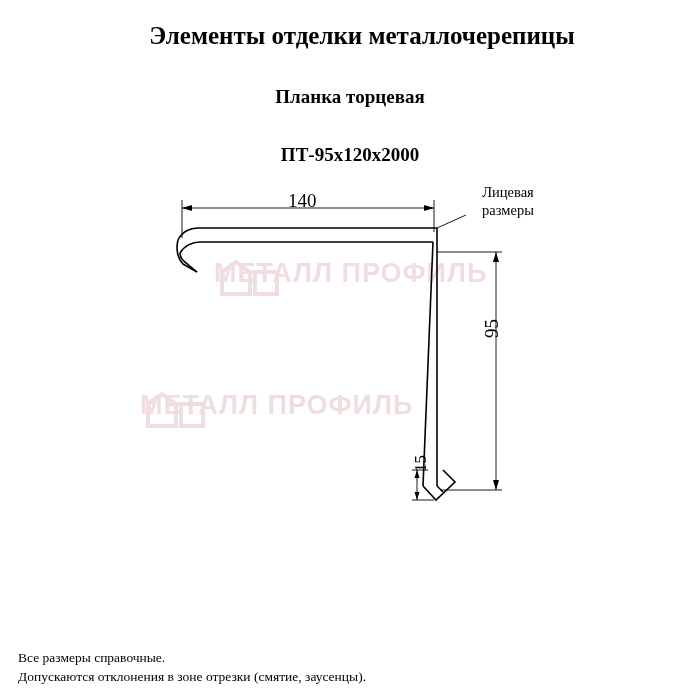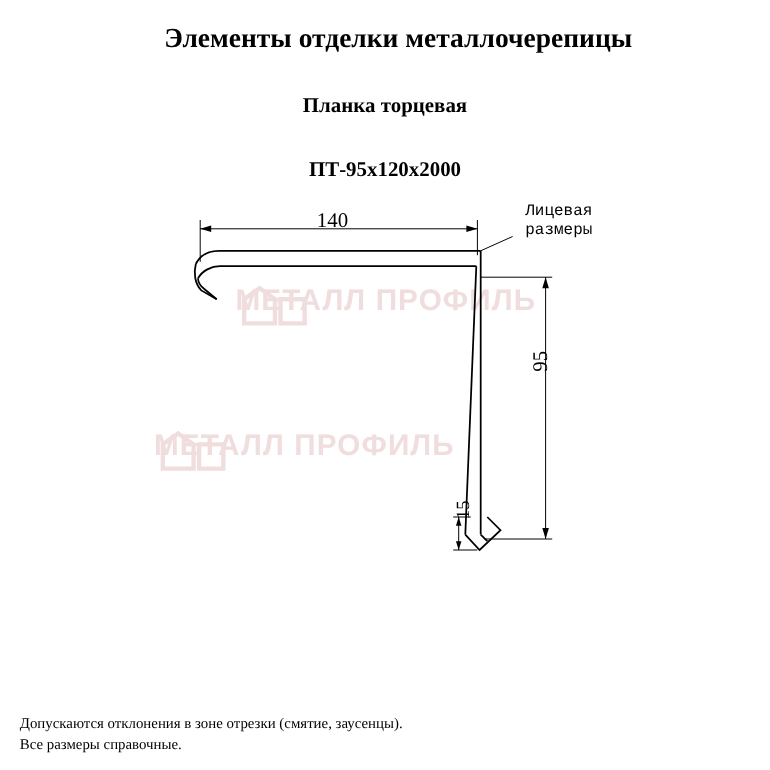--- a/index.html
+++ b/index.html
@@ -86,21 +86,21 @@
     color: #000;
     white-space: nowrap;
   }
   .lbl-120 { left: 288px; top: 190px; font-size: 19px; }
   .lbl-95  { left: 481px; top: 338px; font-size: 19px;
              transform: rotate(-90deg); transform-origin: left top; }
   .lbl-15  { left: 411px; top: 472px; font-size: 17px;
              transform: rotate(-90deg); transform-origin: left top; }
   .lbl-face {
     left: 463px; top: 183px; font-size: 14.5px; line-height: 18px;
-    text-align: center; width: 90px; white-space: normal; font-family: Liberation Mono, monospace;
+    text-align: center; width: 90px; white-space: normal;
   }
 </style>
 </head>
 <body>
 
 <div class="page">
 
   <div class="title-main">Элементы отделки металлочерепицы</div>
   <div class="title-sub">Планка торцевая</div>
   <div class="title-code">ПТ-95х120х2000</div>
@@ -168,17 +168,17 @@
   <div class="lbl lbl-120">140</div>
   <div class="lbl lbl-95">95</div>
   <div class="lbl lbl-15">15</div>
 
   <div class="lbl lbl-face">
     <span>Лицевая</span><br>
     <span>размеры</span>
   </div>
 
   <div class="footer">
+    <div>Все размеры справочные.</div>
     <div>Допускаются отклонения в зоне отрезки (смятие, заусенцы).</div>
-    <div>Все размеры справочные.</div>
   </div>
 
 </div>
 
 </body></html>

